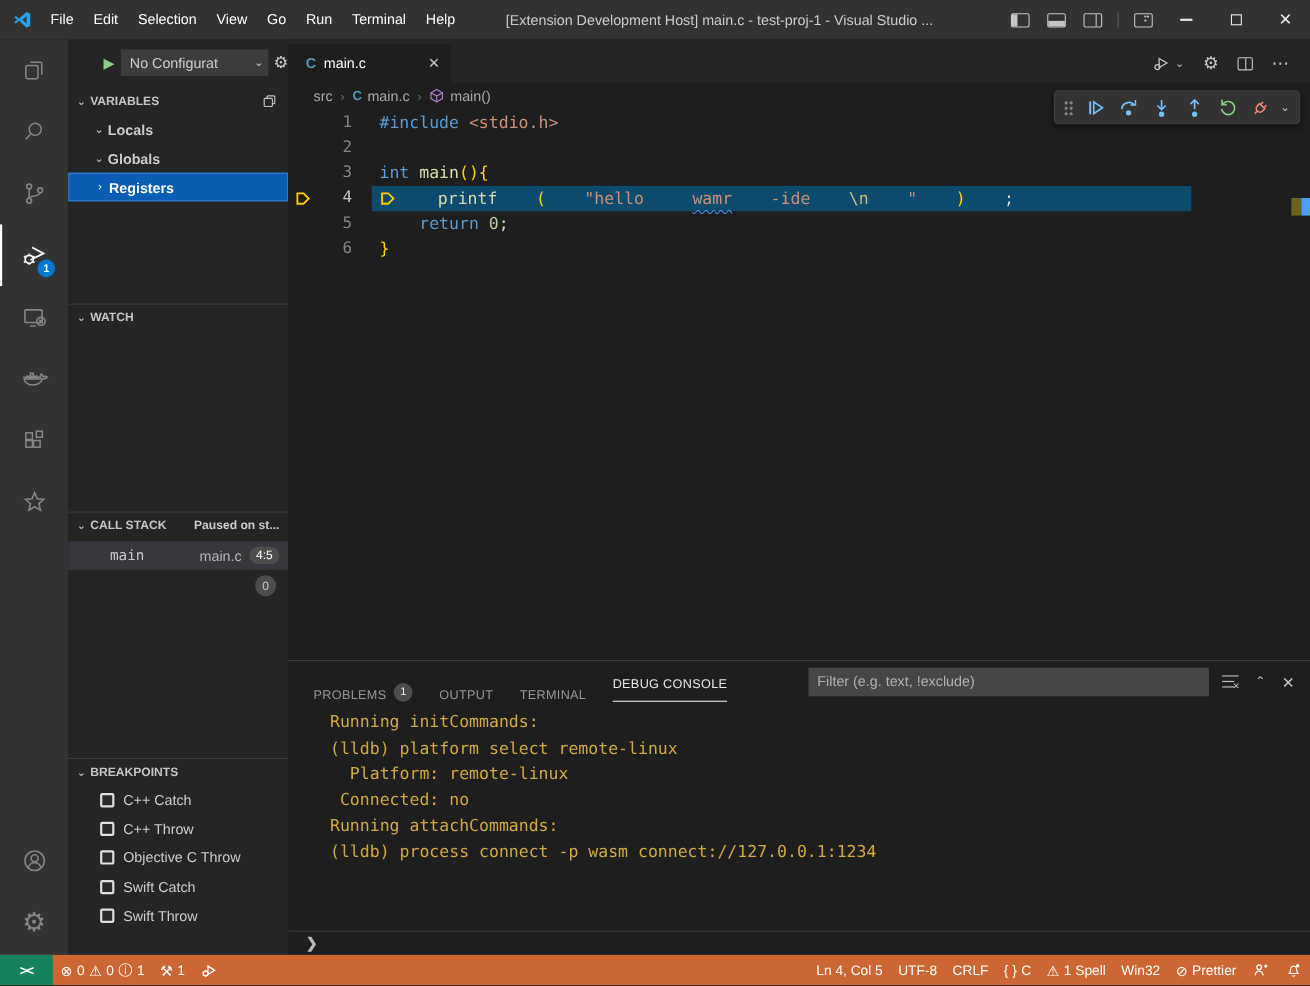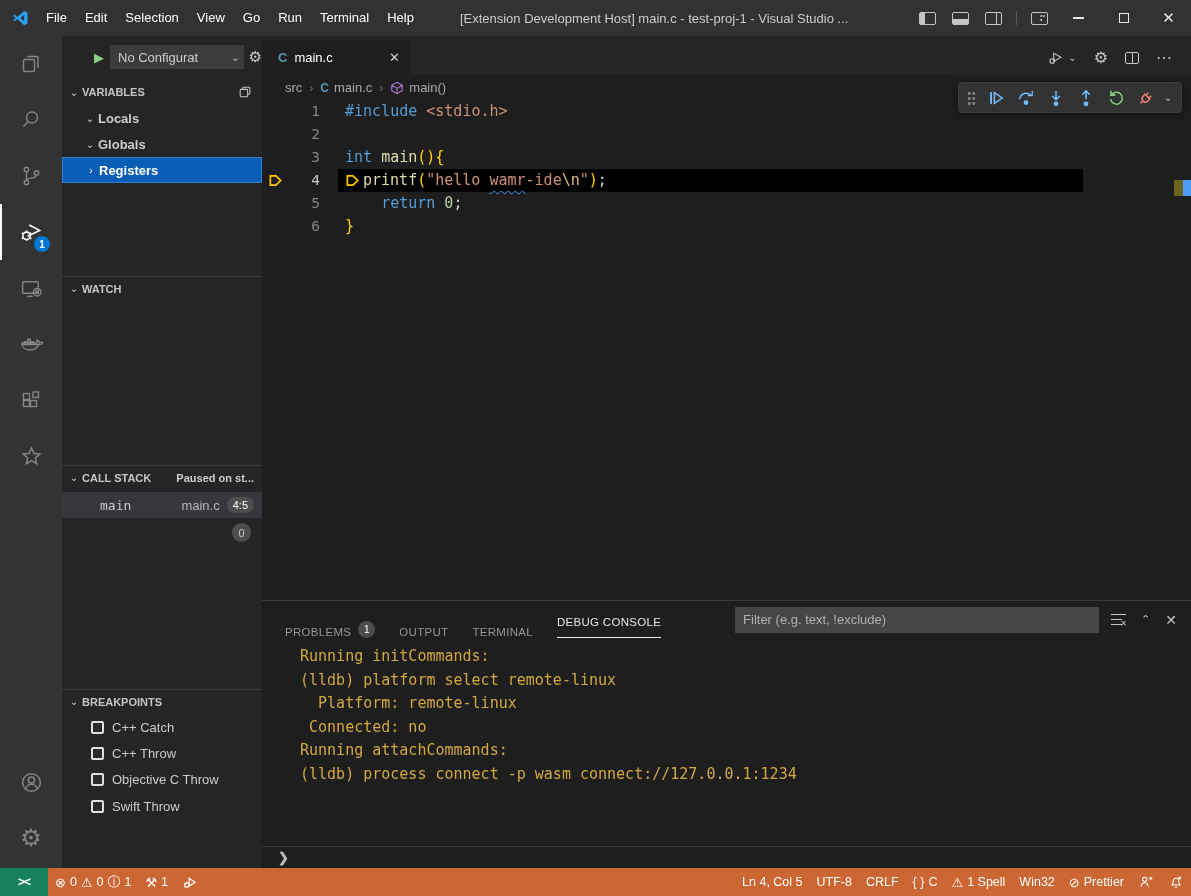--- a/index.html
+++ b/index.html
@@ -74,31 +74,31 @@
   .tab{ width:148px; height:35px; background:#1e1e1e; display:flex; align-items:center; padding:0 10px 0 16px; }
   .tab .cicon{ color:#519aba; font-weight:bold; font-size:13px; margin-right:7px; }
   .tab .tlabel{ color:#ffffff; }
   .tab .tclose{ margin-left:auto; color:#cccccc; font-size:13px; }
   .ed-actions{ margin-left:auto; display:flex; align-items:center; gap:17px; height:35px; padding-right:18px; color:#c5c5c5; }
   .runicon{ display:flex; align-items:center; gap:3px; }
   .split-ic{ width:14px; height:12px; border:1.2px solid #c5c5c5; border-radius:2px; position:relative; }
   .split-ic:before{ content:""; position:absolute; left:50%; top:0; bottom:0; border-left:1.2px solid #c5c5c5; }
   .breadcrumbs{ height:25px; display:flex; align-items:center; padding-left:23px; color:#a9a9a9; font-size:13px; }
   .bc-sep{ margin:0 7px; color:#6e6e6e; font-size:12px; }
-  .bc-item{ display:flex; align-items:flex-end; gap:5px; }
+  .bc-item{ display:flex; align-items:flex-start; gap:5px; }
   .bc-c{ color:#519aba; font-weight:bold; font-size:12px; }
 
   .code-area{ position:relative; height:500px; font-family:"DejaVu Sans Mono",monospace; font-size:15px; }
   .code-line{ display:flex; height:23px; line-height:23px; }
   .glyph{ width:26px; display:flex; align-items:center; justify-content:center; }
   .lnum{ width:32px; text-align:right; color:#858585; font-size:14.5px; }
   .lnum.cur{ color:#c6c6c6; }
   .lspace{ width:18px; }
   .ltext{ white-space:pre; padding-left:7px; color:#d4d4d4; display:flex; align-items:center; }
-  .code-line.current .ltext{ background:#000000; flex:0 0 745px; }
+  .code-line.current .ltext{ background:#0c4a6e; flex:0 0 745px;gap:35px; }
   .t-kw{ color:#569cd6; } .t-fn{ color:#dcdcaa; } .t-str{ color:#ce9178; } .t-br{ color:#ffd602; }
   .t-num{ color:#b5cea8; } .t-pl{ color:#d4d4d4; } .t-esc{ color:#d7ba7d; }
   .sq{ text-decoration:underline; text-decoration-style:wavy; text-decoration-color:#3b8eea;
        text-decoration-thickness:1px; text-underline-offset:5px; }
   .inline-arrow{ margin-right:3px; display:inline-flex; }
 
   .dbg-toolbar{ position:absolute; top:46px; left:696px; width:224px; height:31px; background:#333333;
                 border:1px solid #3e3e3e; border-radius:4px; box-shadow:0 2px 6px rgba(0,0,0,.45);
                 display:flex; align-items:center; padding:0 6px; gap:6px; z-index:5; }
   .grip{ width:9px; height:14px; background-image:radial-gradient(#8a8a8a 1.2px, transparent 1.4px);
@@ -314,20 +314,24 @@
           <div class="bp-checkbox" style="display: inline-block;"></div>
           <div class="bp-label">C++ Catch</div>
         </div>
         <div class="bp-row">
           <div class="bp-checkbox" style="display: inline-block;"></div>
           <div class="bp-label">C++ Throw</div>
         </div>
         <div class="bp-row">
           <div class="bp-checkbox" style="display: inline-block;"></div>
           <div class="bp-label">Objective C Throw</div>
+        </div>
+        <div class="bp-row">
+          <div class="bp-checkbox" style="display: inline-block;"></div>
+          <div class="bp-label">Swift Catch</div>
         </div>
         <div class="bp-row">
           <div class="bp-checkbox" style="display: inline-block;"></div>
           <div class="bp-label">Swift Throw</div>
         </div>
       </div>
   </div>
 
   <div class="editor">
     <div class="tabstrip">

